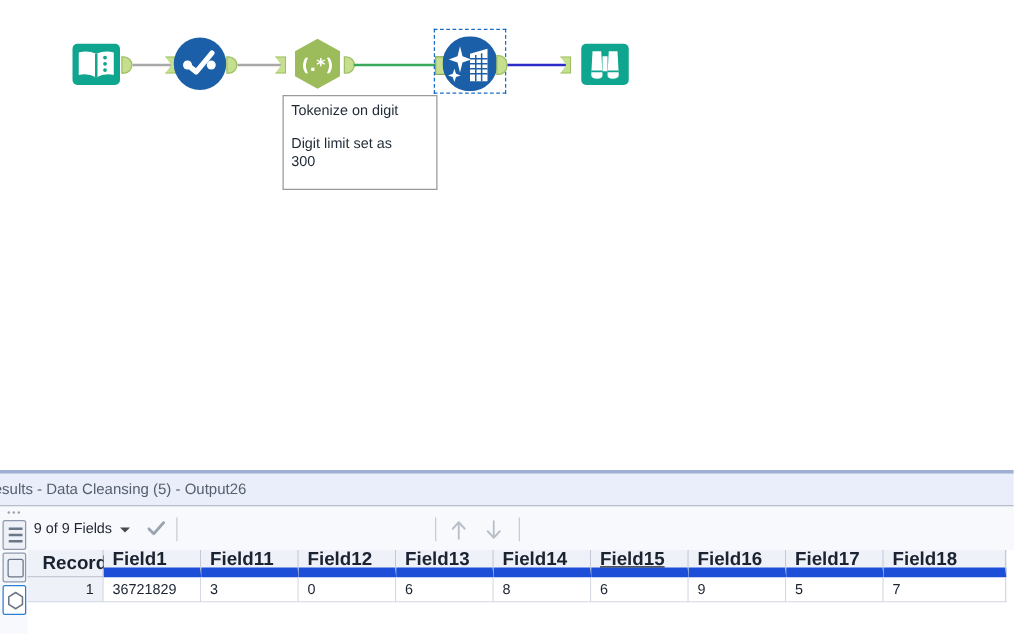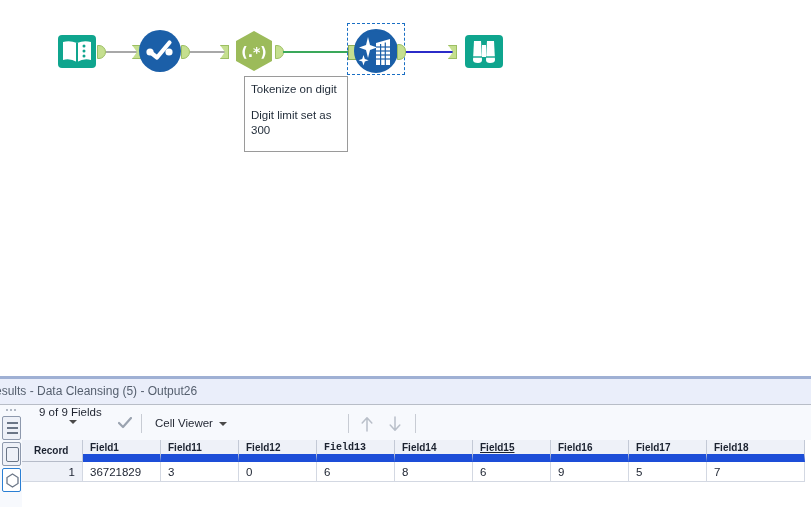--- a/index.html
+++ b/index.html
@@ -59,21 +59,21 @@
   .vs-btn.sel{border:1px solid #2a7fd4;background:#ffffff;}
   .vs-lines{position:absolute;left:4px;top:4px;width:11px;height:14px;}
   .vs-lines i{position:absolute;left:0;width:11px;height:2px;background:#6b7687;}
   .vs-rect{position:absolute;left:3px;top:4px;width:13px;height:15px;border:1.5px solid #6b7687;box-sizing:border-box;border-radius:2px;}
   .vs-hex{position:absolute;left:3px;top:4px;width:13px;height:15px;}
 
   
   .grid{position:absolute;left:22px;top:64px;width:789px;height:67px;background:#ffffff;}
   .grid-head{position:absolute;left:0;top:0;height:22px;}
   .hcell{position:absolute;top:0;height:22px;background:#eef1f8;border-right:1px solid #c3c9d6;
-    box-sizing:border-box;font-size:10px;font-weight:bold;color:#1b2230;display:flex;align-items:center;}
+    box-sizing:border-box;font-size:15px;font-weight:bold;color:#1b2230;display:flex;align-items:center;}
   .hcell.rec{justify-content:flex-start;padding-left:12px;}
   .hcell.fld{padding-left:7px;border-bottom:8px solid #1d4ed8;}
   .hcell.rec{border-bottom:1px solid #b6bcc9;}
   .brow{position:absolute;top:22px;height:20px;}
   .bcell{position:absolute;top:0;height:20px;background:#ffffff;border-right:1px solid #d3d8e2;
     border-bottom:1px solid #d3d8e2;box-sizing:border-box;font-size:11.5px;color:#1b2230;display:flex;align-items:center;}
   .bcell.rec{background:#eef1f8;justify-content:flex-end;padding-right:7px;}
   .bcell.fld{padding-left:7px;}
   .grid-blank{position:absolute;left:0;top:42px;width:789px;height:25px;background:#ffffff;}
 </style>
@@ -160,54 +160,50 @@
           <path d="M25 12 L32 12 L33 31 Q33 34 28 34 Q24 34 24 31 Z"></path>
           <rect x="20" y="16" width="4" height="12"></rect>
         </g>
         <g stroke="#0fa58e" stroke-width="1.4">
           <line x1="11" y1="28" x2="20" y2="28"></line>
           <line x1="24" y1="28" x2="33" y2="28"></line>
         </g>
       </svg>
     </div>
 
-    <div class="annot" style="left:244px;top:76px;width:104px;height:76px;">
+    <div class="annot" style="left:226px;top:76px;width:124px;height:76px;">
       <span class="ln">Tokenize on digit</span>
       <span class="gap"></span>
       <span class="ln">Digit limit set as</span>
       <span class="ln">300</span>
     </div>
 
   </div>
 
   <div class="results">
 
     <div class="res-topline"></div>
 
     <div class="res-title">
       <span>esults - Data Cleansing (5) - Output26</span>
     </div>
 
     <div class="res-toolbar">
 
-      <div class="tb-item" style="left:39px;flex-direction:column;">
+      <div class="tb-item" style="left:27px;">
         <span>9 of 9 Fields</span>
         <span class="caret"></span>
       </div>
 
       <svg class="check" style="left:118px;" viewBox="0 0 14 12">
         <path d="M1 6 L5 10 L13 1" stroke="#9aa3b0" stroke-width="2.2" fill="none" stroke-linecap="round" stroke-linejoin="round"></path>
       </svg>
 
       <div class="divider" style="left:141px;"></div>
 
-      <div class="tb-item" style="left:155px;">
-        <span>Cell Viewer</span>
-        <span class="caret"></span>
-      </div>
 
 
       <div class="divider" style="left:348px;"></div>
 
       <svg class="arrow" style="left:360px;" viewBox="0 0 14 16">
         <path d="M7 15 L7 2 M2.2 7 L7 1.8 L11.8 7" stroke="#b9bfc9" stroke-width="1.5" fill="none" stroke-linecap="round" stroke-linejoin="round"></path>
       </svg>
       <svg class="arrow" style="left:388px;" viewBox="0 0 14 16">
         <path d="M7 1 L7 14 M2.2 9 L7 14.2 L11.8 9" stroke="#b9bfc9" stroke-width="1.5" fill="none" stroke-linecap="round" stroke-linejoin="round"></path>
       </svg>
@@ -237,21 +233,21 @@
         </svg>
       </div>
     </div>
 
     <div class="grid">
       <div class="grid-head">
         <div class="hcell rec" style="left:0px;width:61px;">Record</div>
         <div class="hcell fld" style="left:61px;width:78px;">Field1</div>
         <div class="hcell fld" style="left:139px;width:78px;">Field11</div>
         <div class="hcell fld" style="left:217px;width:78px;">Field12</div>
-        <div class="hcell fld" style="left:295px;width:78px;font-family:Liberation Mono, monospace;">Field13</div>
+        <div class="hcell fld" style="left:295px;width:78px;">Field13</div>
         <div class="hcell fld" style="left:373px;width:78px;">Field14</div>
         <div class="hcell fld" style="left:451px;width:78px;text-decoration:underline;">Field15</div>
         <div class="hcell fld" style="left:529px;width:78px;">Field16</div>
         <div class="hcell fld" style="left:607px;width:78px;">Field17</div>
         <div class="hcell fld" style="left:685px;width:98px;">Field18</div>
       </div>
 
       <div class="brow">
         <div class="bcell rec" style="left:0px;width:61px;">1</div>
         <div class="bcell fld" style="left:61px;width:78px;">36721829</div>

